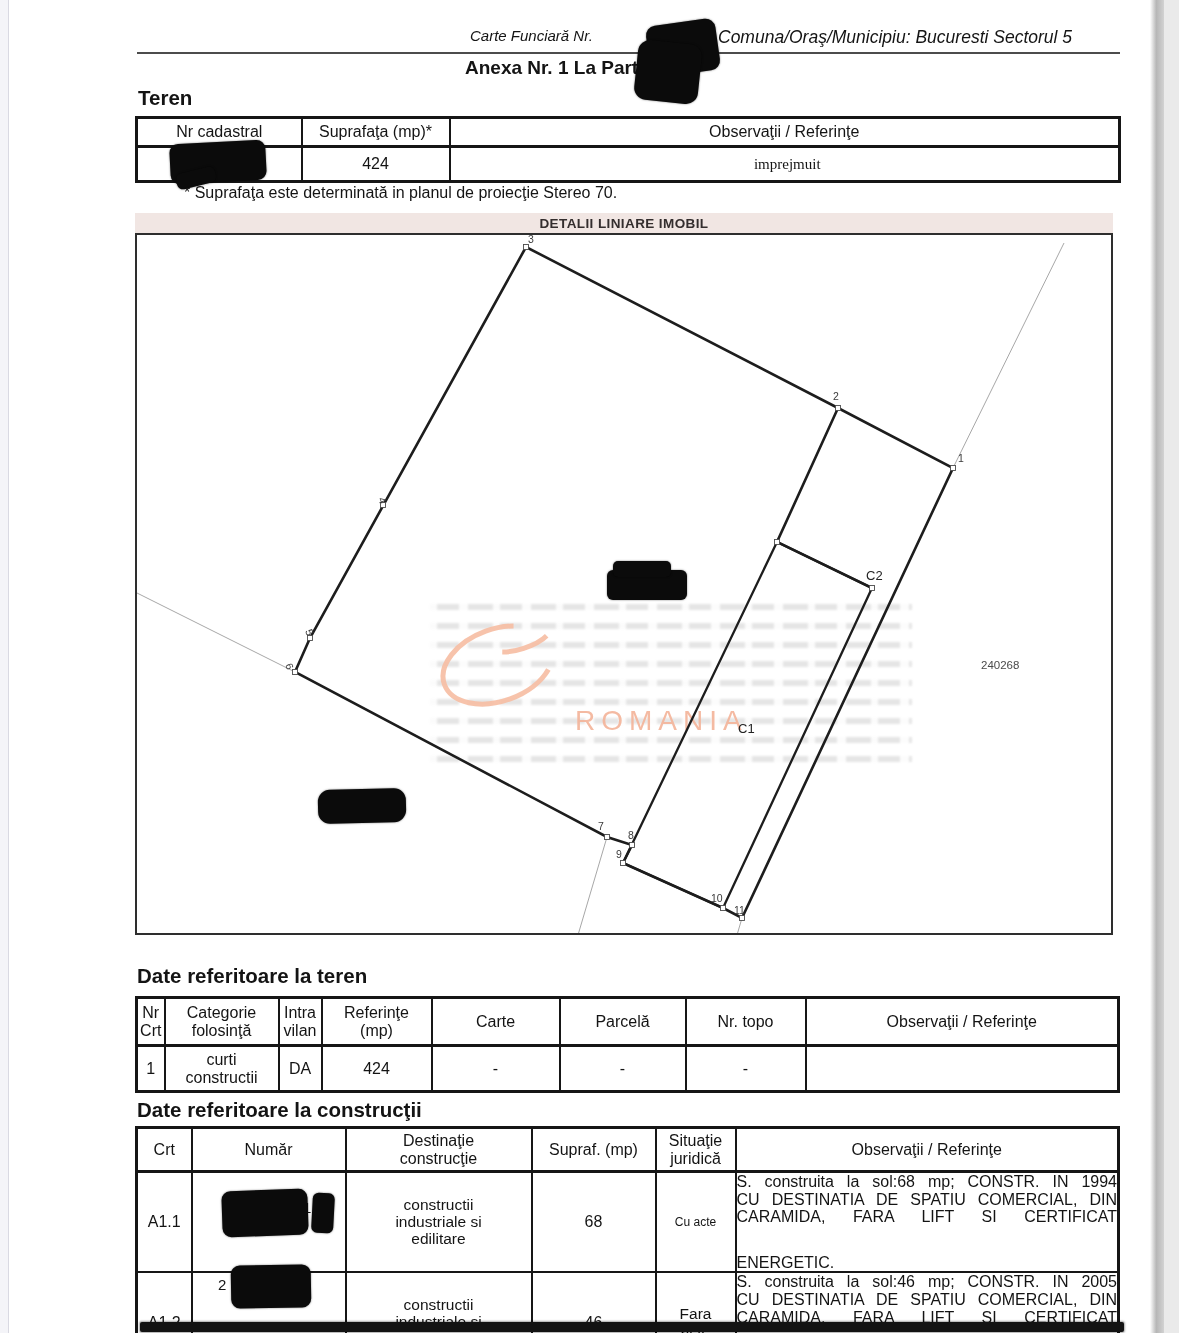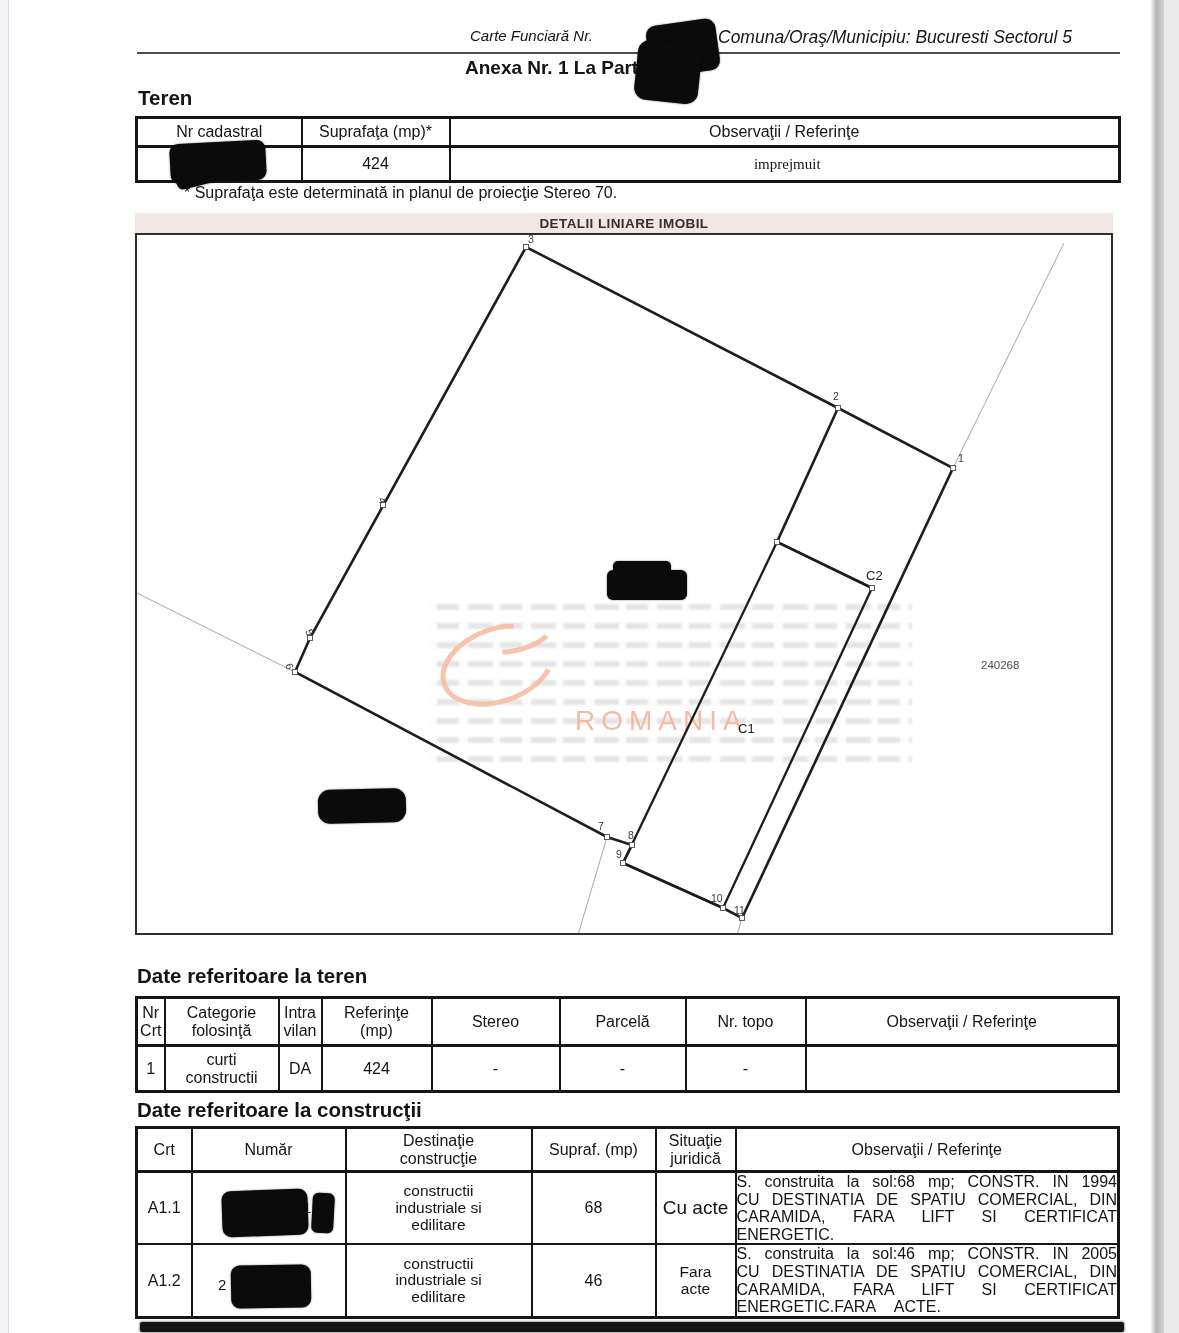--- a/index.html
+++ b/index.html
@@ -26,21 +26,21 @@
   
   table.doc{border-collapse:collapse;table-layout:fixed;position:absolute;}
   table.doc td{border:2px solid #161616;padding:0;vertical-align:middle;text-align:center;font-size:16px;overflow:hidden;}
   table.doc{border:3px solid #161616;}
   tr.headrow td{border-bottom:3px solid #161616;}
   .pre{white-space:pre-line;line-height:1.08;}
   .small-hdr{font-size:12.5px;line-height:1.1;}
   .cell-left{text-align:left;padding-left:6px !important;font-size:15px !important;font-family:Liberation Serif, serif;}
   .obs-lines{padding:2px 5px 2px 5px;font-size:14.6px;line-height:17.6px;text-align:left;}
   .obs-lines div{text-align:justify;text-align-last:justify;}
-  .obs-lines div:last-child{text-align:left;text-align-last:left;}
+  .obs-lines div:last-child{text-align:left;text-align-last:left;margin-top:28px;}
   
   .detalii-bar{left:135px;top:213px;width:978px;height:20px;background:#f1e6e3;
     display:flex;align-items:center;justify-content:center;
     font-size:13.5px;font-weight:600;letter-spacing:.4px;color:#342e2e;}
   .plan-wrap{left:135px;top:233px;width:978px;height:702px;background:#ffffff;}
   .plan-wrap svg{position:absolute;left:0;top:0;}
   .noise{left:430px;top:595px;width:482px;height:172px;opacity:.35;filter:blur(1px);
     background:
       repeating-linear-gradient(90deg,rgba(255,255,255,.85) 0 7px,rgba(0,0,0,0) 7px 29px,rgba(255,255,255,.9) 29px 38px,rgba(0,0,0,0) 38px 63px),
       repeating-linear-gradient(0deg,rgba(0,0,0,0) 0 5px,rgba(110,110,110,.5) 5px 11px,rgba(0,0,0,0) 11px 19px);}
@@ -167,21 +167,21 @@
   <tbody>
       <tr class="headrow" style="height:48px;">
     <td class="pre small-hdr">Nr
 Crt</td>
     <td class="pre">Categorie
 folosinţă</td>
     <td class="pre small-hdr">Intra
 vilan</td>
     <td class="pre">Referinţe
 (mp)</td>
-    <td>Stereo</td>
+    <td>Carte</td>
     <td>Parcelă</td>
     <td>Nr. topo</td>
     <td>Observaţii / Referinţe</td>
   </tr>
   <tr style="height:46px;">
     <td>1</td>
     <td class="pre">curti
 constructii</td>
     <td>DA</td>
     <td>424</td>
@@ -214,21 +214,21 @@
 juridică</td>
     <td>Observaţii / Referinţe</td>
   </tr>
   <tr style="height:72px;">
     <td>A1.1</td>
     <td></td>
     <td class="pre" style="font-size:15.5px;">constructii
 industriale si
 edilitare</td>
     <td>68</td>
-    <td style="font-size:19px;">Cu acte</td>
+    <td style="font-size:12px;">Cu acte</td>
     <td class="obs-lines">
           <div>S. construita la sol:68 mp; CONSTR. IN 1994</div>
           <div>CU DESTINATIA DE SPATIU COMERCIAL, DIN</div>
           <div>CARAMIDA, FARA LIFT SI CERTIFICAT</div>
           <div>ENERGETIC.</div>
         </td>
   </tr>
   <tr style="height:73px;">
     <td>A1.2</td>
     <td></td>

